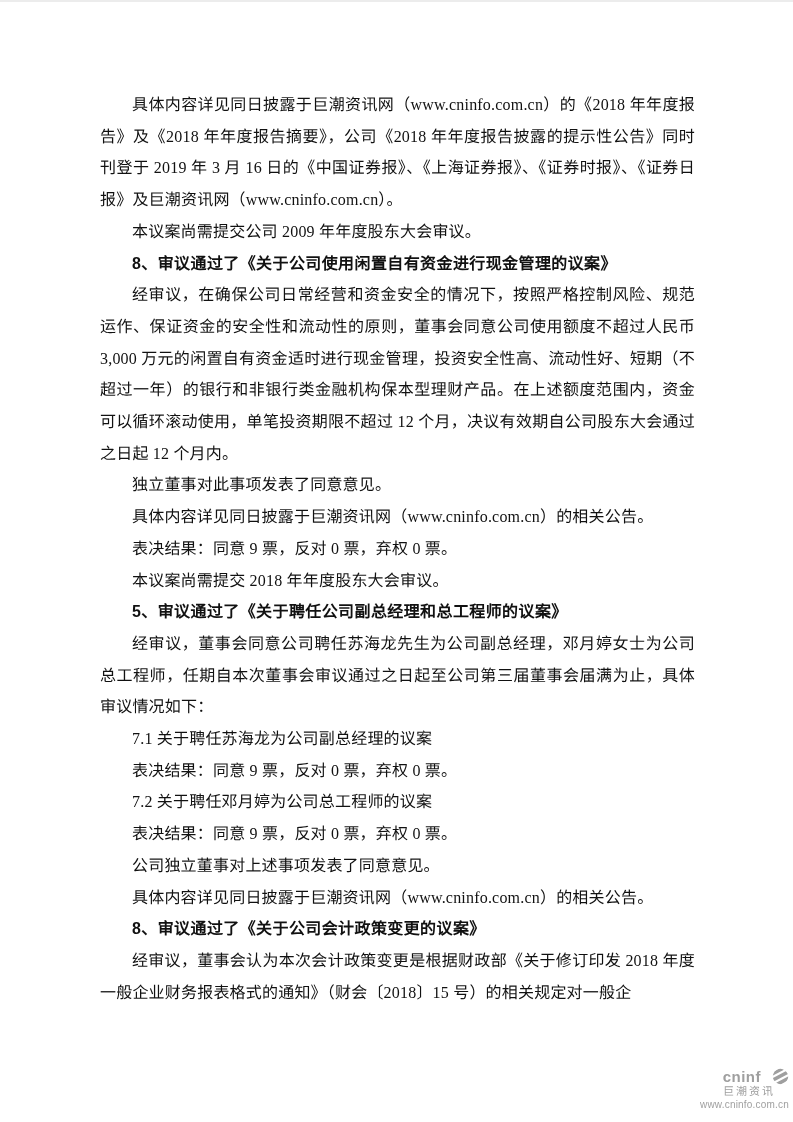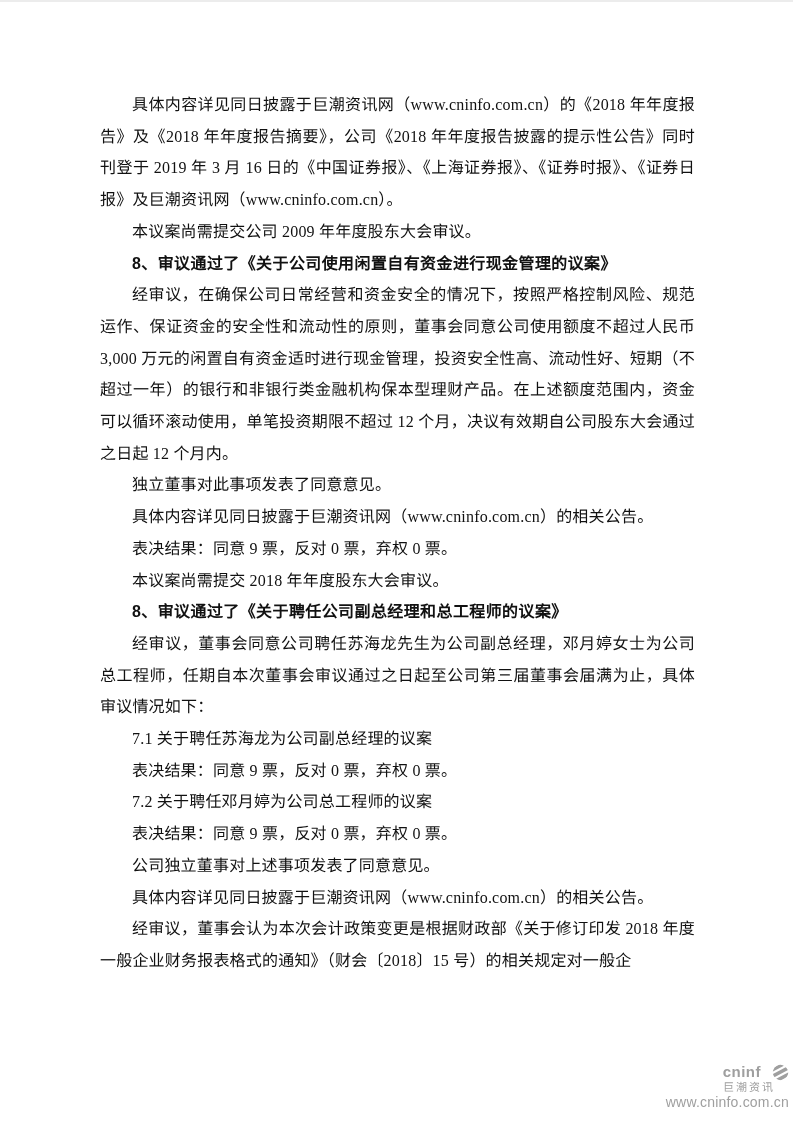--- a/index.html
+++ b/index.html
@@ -71,21 +71,21 @@
     width: 17px;
     height: 17px;
   }
   .wm-brand-cn {
     font-size: 11px;
     letter-spacing: 2px;
     margin-top: 1px;
     margin-right: 14px;
   }
   .wm-url {
-    font-size: 14px;
+    font-size: 10px;
     letter-spacing: 0.2px;
     margin-top: 2px;
   }
 </style>
 </head>
 <body>
 
 <div class="page">
 
   <div class="page-top-edge"></div>
@@ -93,28 +93,29 @@
   <div class="doc-body">
 
   <p class="para">具体内容详见同日披露于巨潮资讯网（www.cninfo.com.cn）的《2018 年年度报告》及《2018 年年度报告摘要》，公司《2018 年年度报告披露的提示性公告》同时刊登于 2019 年 3 月 16 日的《中国证券报》、《上海证券报》、《证券时报》、《证券日报》及巨潮资讯网（www.cninfo.com.cn）。</p>
       <p class="para">本议案尚需提交公司 2009 年年度股东大会审议。</p>
       <p class="para heading">8、审议通过了《关于公司使用闲置自有资金进行现金管理的议案》</p>
       <p class="para">经审议，在确保公司日常经营和资金安全的情况下，按照严格控制风险、规范运作、保证资金的安全性和流动性的原则，董事会同意公司使用额度不超过人民币 3,000 万元的闲置自有资金适时进行现金管理，投资安全性高、流动性好、短期（不超过一年）的银行和非银行类金融机构保本型理财产品。在上述额度范围内，资金可以循环滚动使用，单笔投资期限不超过 12 个月，决议有效期自公司股东大会通过之日起 12 个月内。</p>
       <p class="para">独立董事对此事项发表了同意意见。</p>
       <p class="para">具体内容详见同日披露于巨潮资讯网（www.cninfo.com.cn）的相关公告。</p>
       <p class="para">表决结果：同意 9 票，反对 0 票，弃权 0 票。</p>
       <p class="para">本议案尚需提交 2018 年年度股东大会审议。</p>
-      <p class="para heading">8、审议通过了《关于聘任公司副总经理和总工程师的议案》</p>
+      <p class="para heading">5、审议通过了《关于聘任公司副总经理和总工程师的议案》</p>
       <p class="para">经审议，董事会同意公司聘任苏海龙先生为公司副总经理，邓月婷女士为公司总工程师，任期自本次董事会审议通过之日起至公司第三届董事会届满为止，具体审议情况如下：</p>
       <p class="para">7.1 关于聘任苏海龙为公司副总经理的议案</p>
       <p class="para">表决结果：同意 9 票，反对 0 票，弃权 0 票。</p>
       <p class="para">7.2 关于聘任邓月婷为公司总工程师的议案</p>
       <p class="para">表决结果：同意 9 票，反对 0 票，弃权 0 票。</p>
       <p class="para">公司独立董事对上述事项发表了同意意见。</p>
       <p class="para">具体内容详见同日披露于巨潮资讯网（www.cninfo.com.cn）的相关公告。</p>
+      <p class="para heading">8、审议通过了《关于公司会计政策变更的议案》</p>
       <p class="para">经审议，董事会认为本次会计政策变更是根据财政部《关于修订印发 2018 年度一般企业财务报表格式的通知》（财会〔2018〕15 号）的相关规定对一般企</p>
     </div>
 
   <div class="watermark">
     <div class="wm-row1">
       <span class="wm-logo-text">cninf</span>
       <span class="wm-icon">
         <svg viewBox="0 0 20 20" width="17" height="17" aria-hidden="true">
           <defs>
             <clipPath id="wmclip">

